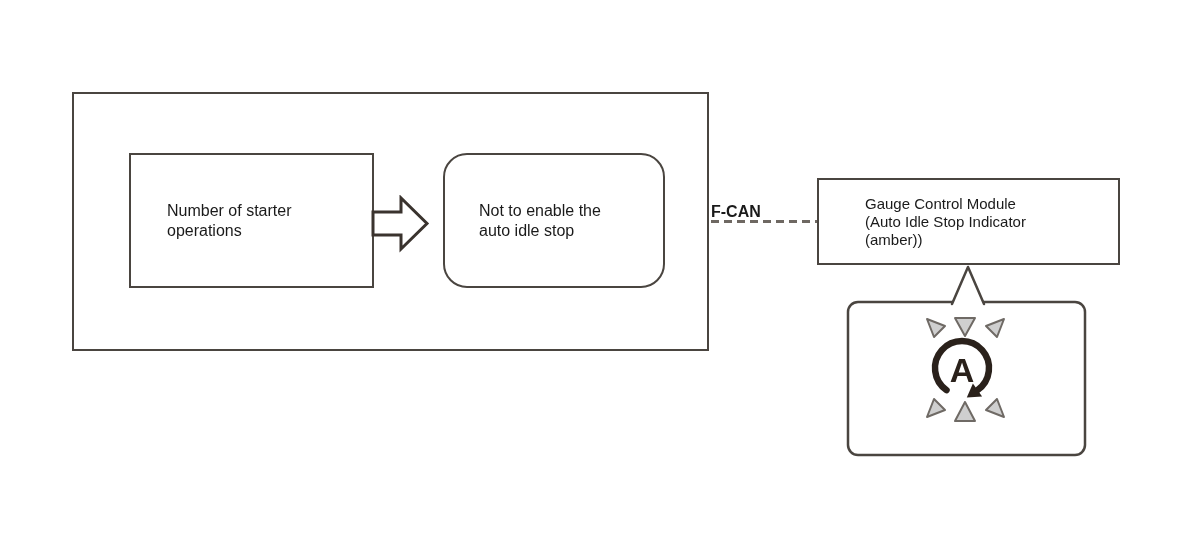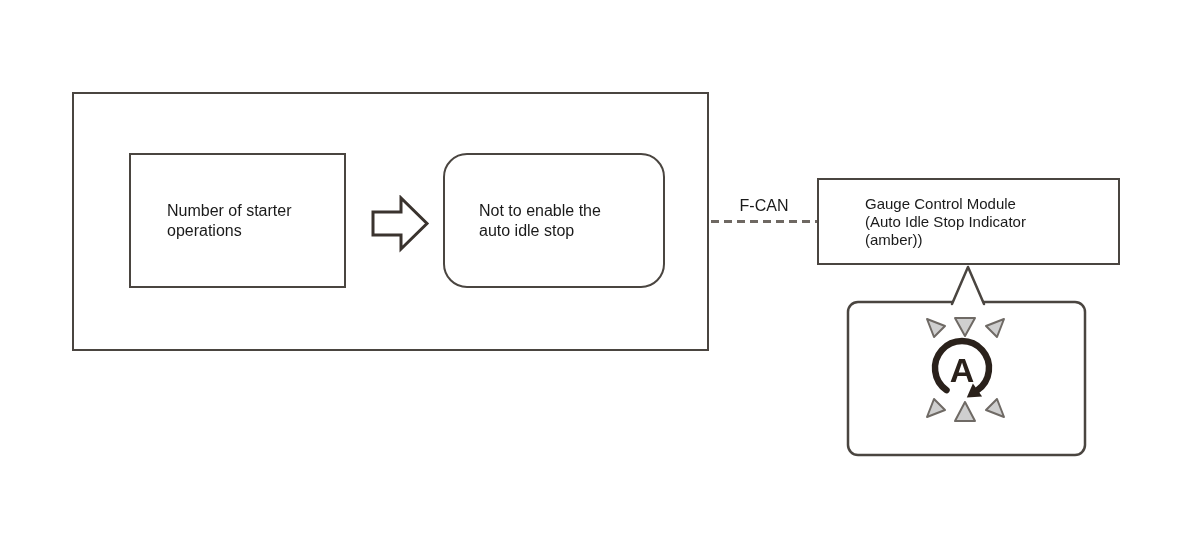--- a/index.html
+++ b/index.html
@@ -10,27 +10,27 @@
     --ray-fill:#cfcfcf;
     --ray-stroke:#6f6a65;
   }
   html,body{margin:0;padding:0;background:#ffffff;}
   body{font-family:"Liberation Sans", sans-serif;color:var(--text);}
   .canvas{position:relative;width:1199px;height:551px;background:#ffffff;overflow:hidden;}
   .abs{position:absolute;}
   .pcm-label{left:72px;top:62px;width:637px;height:22px;text-align:center;font-size:17px;color:var(--text);}
   .pcm-box{left:72px;top:92px;width:633px;height:255px;border:2px solid var(--line);background:#fff;}
   .proc-box{border:2px solid var(--line);background:#fff;display:flex;align-items:center;font-size:16px;line-height:20px;}
-  .box1{left:129px;top:153px;width:219px;height:131px;padding-left:36px;padding-right:32px;box-sizing:content-box;}
+  .box1{left:129px;top:153px;width:219px;height:131px;padding-left:36px;padding-right:60px;box-sizing:content-box;}
   .box1{width:145px;}
   .box2{left:443px;top:153px;width:144px;height:131px;padding-left:34px;padding-right:40px;border-radius:24px;}
   .arrow-svg{left:370px;top:195px;}
   .fcan-line{left:711px;top:220px;width:106px;height:3px;
     background:repeating-linear-gradient(90deg,var(--dash) 0 8px,transparent 8px 13px);}
-  .fcan-label{left:711px;top:197px;width:106px;text-align:center;font-size:16px;}
+  .fcan-label{left:711px;top:203px;width:106px;font-size:16px;font-weight:bold;}
   .gauge-box{left:817px;top:178px;width:253px;height:83px;border:2px solid var(--line);
     background:#fff;display:flex;flex-direction:column;justify-content:center;
     padding-left:46px;font-size:15px;line-height:18px;}
   .callout-svg{left:840px;top:264px;}
   .blinks-label{left:848px;top:433px;width:237px;text-align:center;font-size:16px;}
 </style>
 </head>
 <body>
 
 <div class="canvas">

